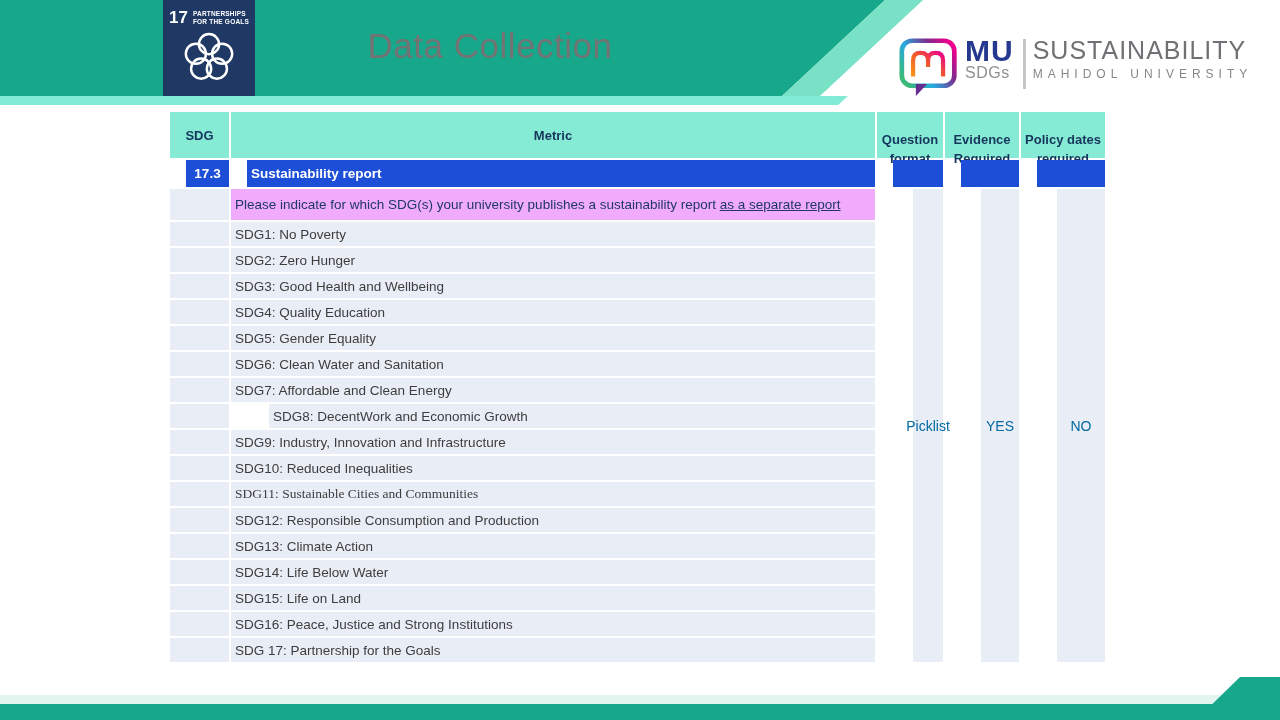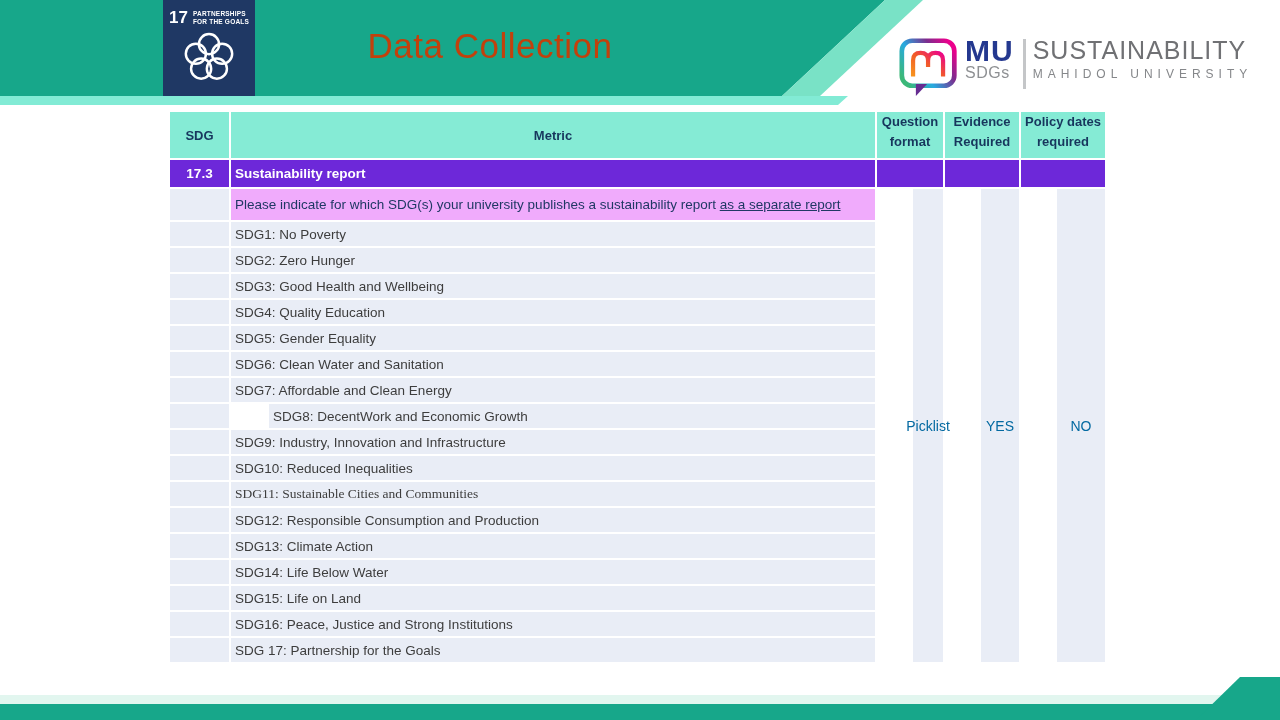--- a/index.html
+++ b/index.html
@@ -20,21 +20,21 @@
     background:#79E2C6;
     clip-path:polygon(885px 0, 923px 0, 820px 96px, 782px 96px);
   }
   .mint-bar {
     position:absolute; left:0; top:96px; width:848px; height:9px;
     background:#82EBD5;
     clip-path:polygon(0 0, 100% 0, calc(100% - 10px) 100%, 0 100%);
   }
   .slide-title {
     position:absolute; left:300px; top:24px; width:380px;
-    text-align:center; color:#c2410c; font-size:35px; line-height:44px;
+    text-align:center; color:#737373; font-size:35px; line-height:44px;
     letter-spacing:0.5px; font-weight:400;
   }
 
   
   .sdg-badge {
     position:absolute; left:163px; top:0; width:92px; height:96px;
     background:#1F3864; color:#fff; padding-top:7px;
   }
   .badge-top { display:flex; align-items:flex-start; justify-content:center; gap:5px; }
   .badge-number { font-size:17px; font-weight:bold; line-height:22px; }
@@ -59,22 +59,22 @@
     grid-template-rows:48px 29px 33px repeat(17, 26px);
   }
   .cell {
     background:#E9EDF6; border-right:2px solid #fff; border-bottom:2px solid #fff;
     display:flex; align-items:center; font-size:13.5px; color:#3D3D3D;
   }
   .th {
     background:#85EBD5; color:#17365D; font-weight:bold; font-size:13px;
     flex-direction:column; justify-content:center; text-align:center; line-height:19px;
   }
-  .th-tall { justify-content:space-between; padding:0 0 7px 0; }
-  .navy { background:#6d28d9; color:#fff; }
+  .th-tall { justify-content:space-between; padding:18px 0 7px 0; }
+  .navy { background:#1d4ed8; color:#fff;margin-left:16px; }
   .code-cell { justify-content:center; font-weight:600; font-size:13.5px; }
   .section-cell { font-weight:bold; padding-left:4px;text-align:center; }
   .prompt-cell { background:#f0abfc; color:#203864; padding-left:4px; }
   .prompt-cell .u { text-decoration:underline; }
   .metric-cell { padding-left:4px; }
   .answer-cell { justify-content:center; font-size:14px; color:#0369a1;margin-left:36px; }
 
   
   .c1 { grid-column:1; } .c2 { grid-column:2; } .c3 { grid-column:3; }
   .c4 { grid-column:4; } .c5 { grid-column:5; }

